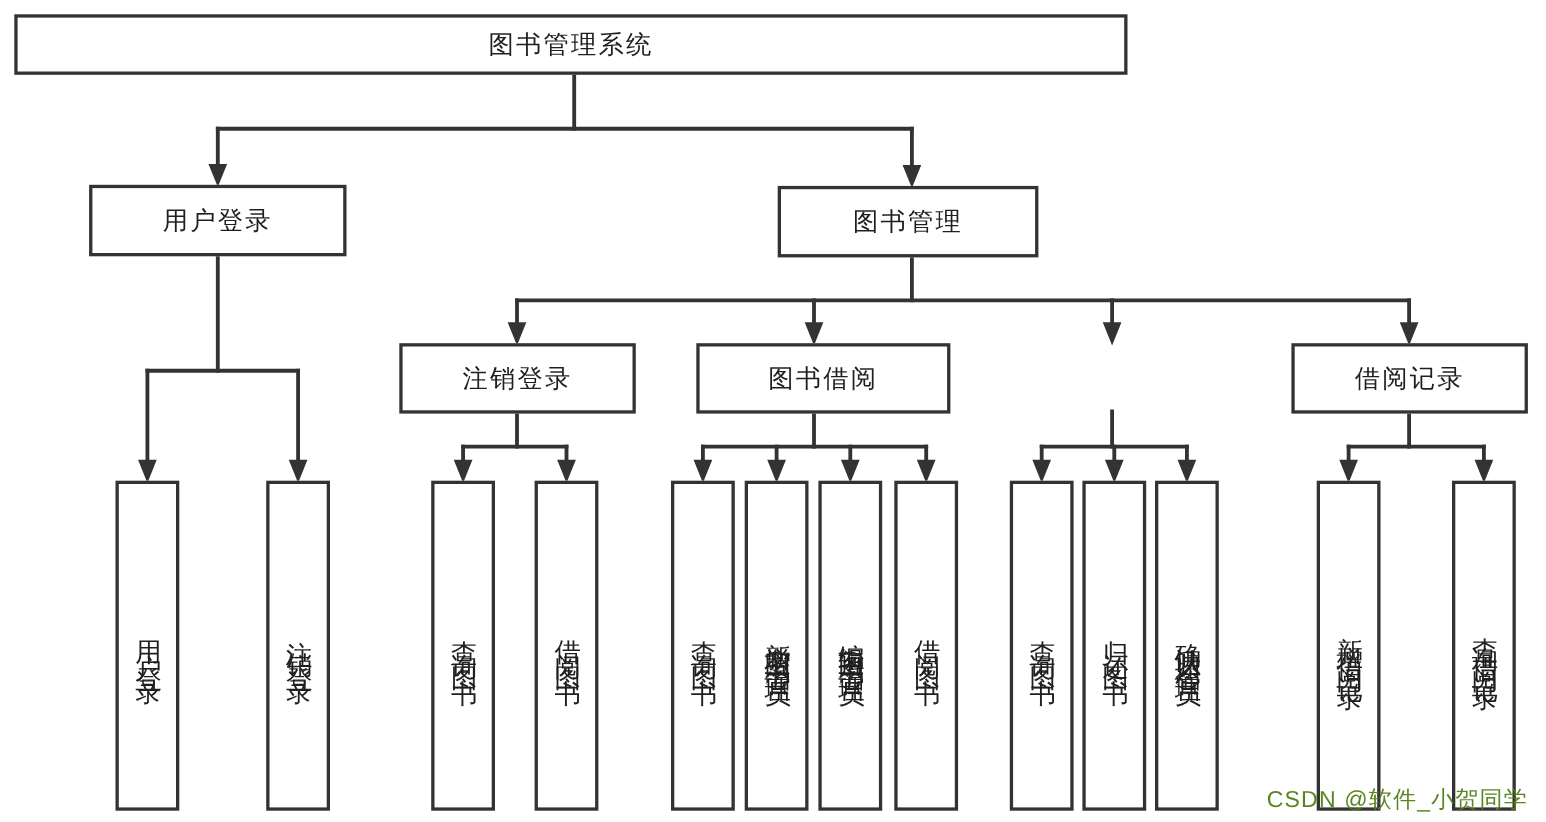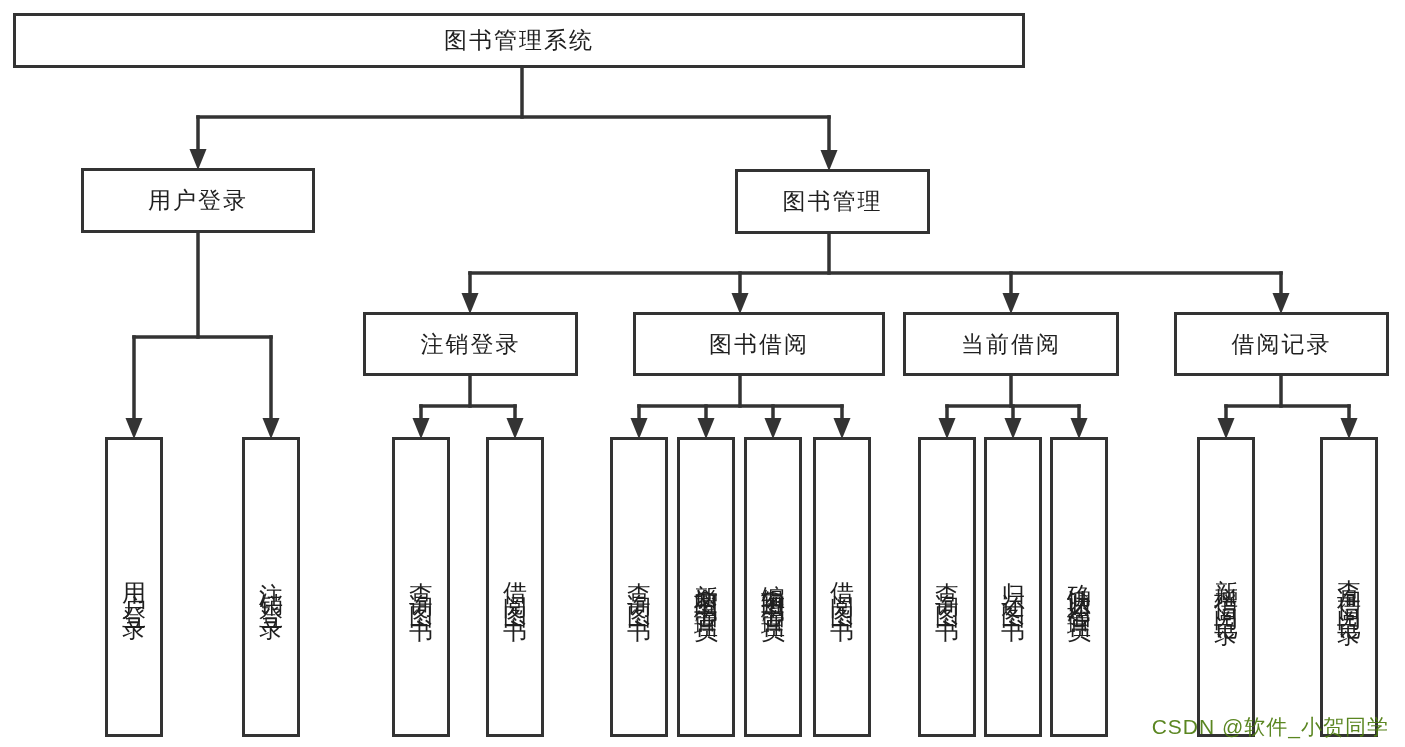--- a/index.html
+++ b/index.html
@@ -91,25 +91,24 @@
       <path d="M1004.5 418 L1021.5 418 L1013 439 Z"></path>
       <path d="M1070.5 418 L1087.5 418 L1079 439 Z"></path>
       <path d="M1217.5 418 L1234.5 418 L1226 439 Z"></path>
       <path d="M1340.5 418 L1357.5 418 L1349 439 Z"></path>
     </g>
   </svg>
 
   <div class="box hbox" style="left:13px;top:13px;width:1012px;height:55px">图书管理系统</div>
 
   <div class="box hbox" style="left:81px;top:168px;width:234px;height:65px">用户登录</div>
-  <div class="box hbox" style="left:735px;top:169px;width:195px;height:65px">图书管理</div>
+  <div class="box hbox" style="left:707px;top:169px;width:237px;height:65px">图书管理</div>
 
   <div class="box hbox" style="left:363px;top:312px;width:215px;height:64px">注销登录</div>
-  <div class="box hbox" style="left:633px;top:312px;width:252px;height:64px">图书借阅</div>
-  <div class="box hbox" style="left:903px;top:312px;width:216px;height:64px">当前借阅</div>
+  <div class="box hbox" style="left:633px;top:312px;width:231px;height:64px">图书借阅</div>
   <div class="box hbox" style="left:1174px;top:312px;width:215px;height:64px">借阅记录</div>
 
   <div class="box vbox" style="left:105px;top:437px;width:58px;height:300px">用户登录</div>
   <div class="box vbox" style="left:242px;top:437px;width:58px;height:300px">注销登录</div>
 
   <div class="box vbox" style="left:392px;top:437px;width:58px;height:300px">查询图书</div>
   <div class="box vbox" style="left:486px;top:437px;width:58px;height:300px">借阅图书</div>
 
   <div class="box vbox" style="left:610px;top:437px;width:58px;height:300px">查询图书</div>
   <div class="box vbox long" style="left:677px;top:437px;width:58px;height:300px">新增图书（管理员）</div>

